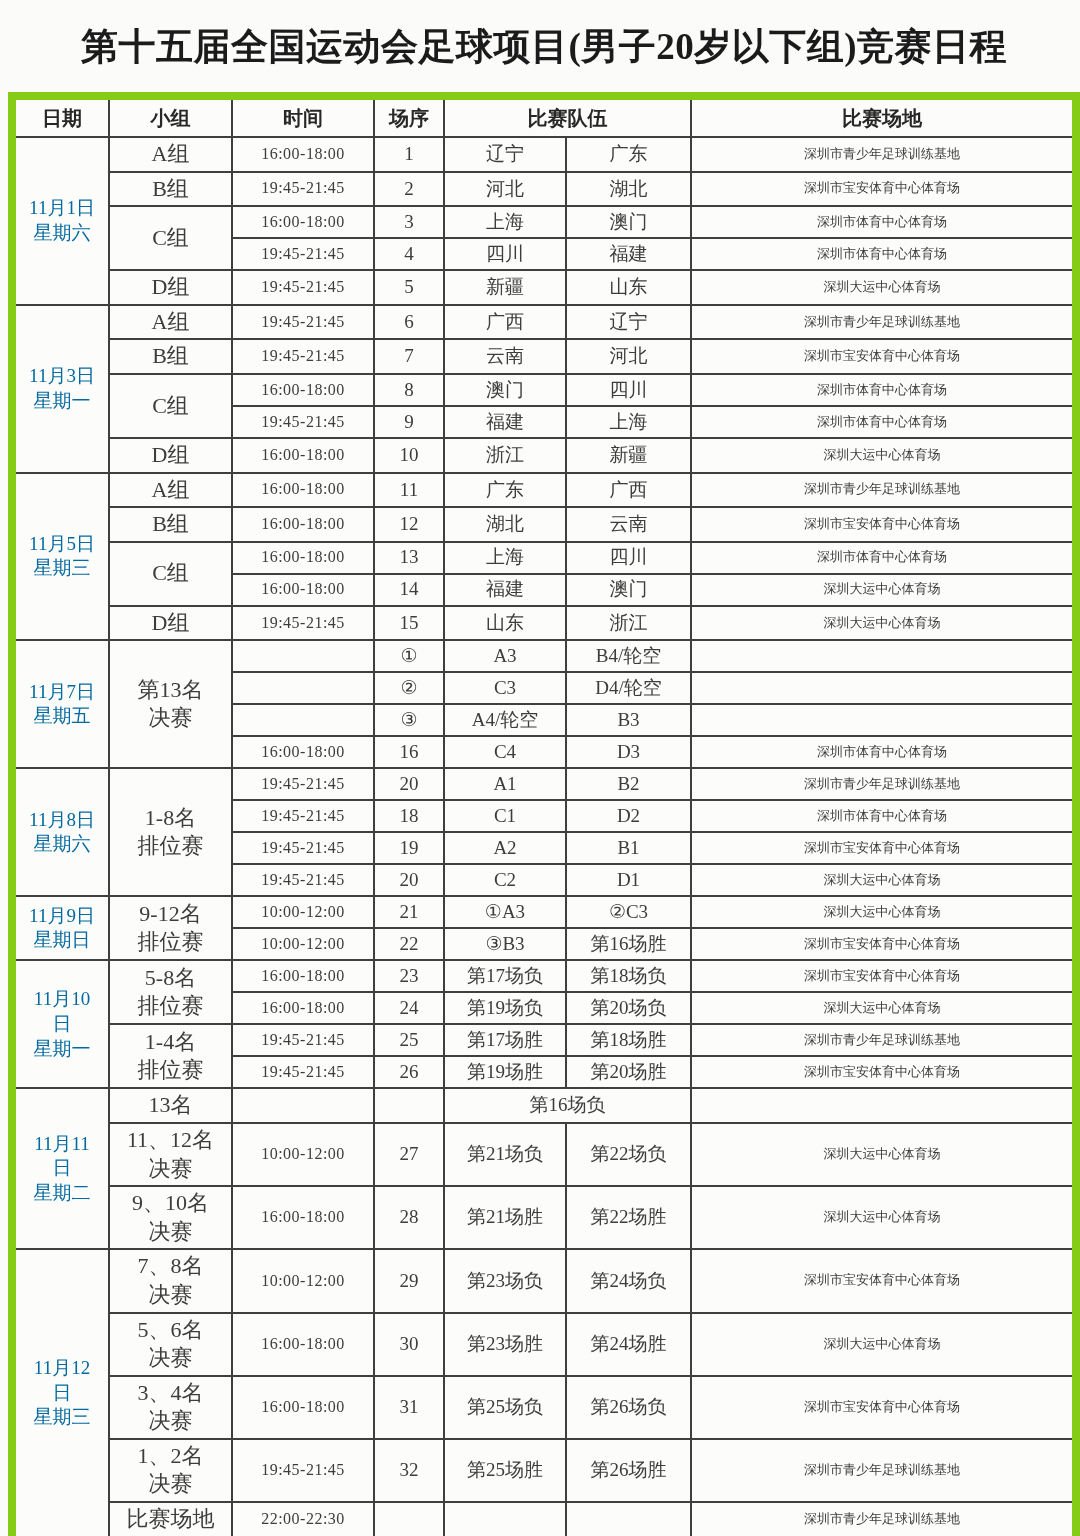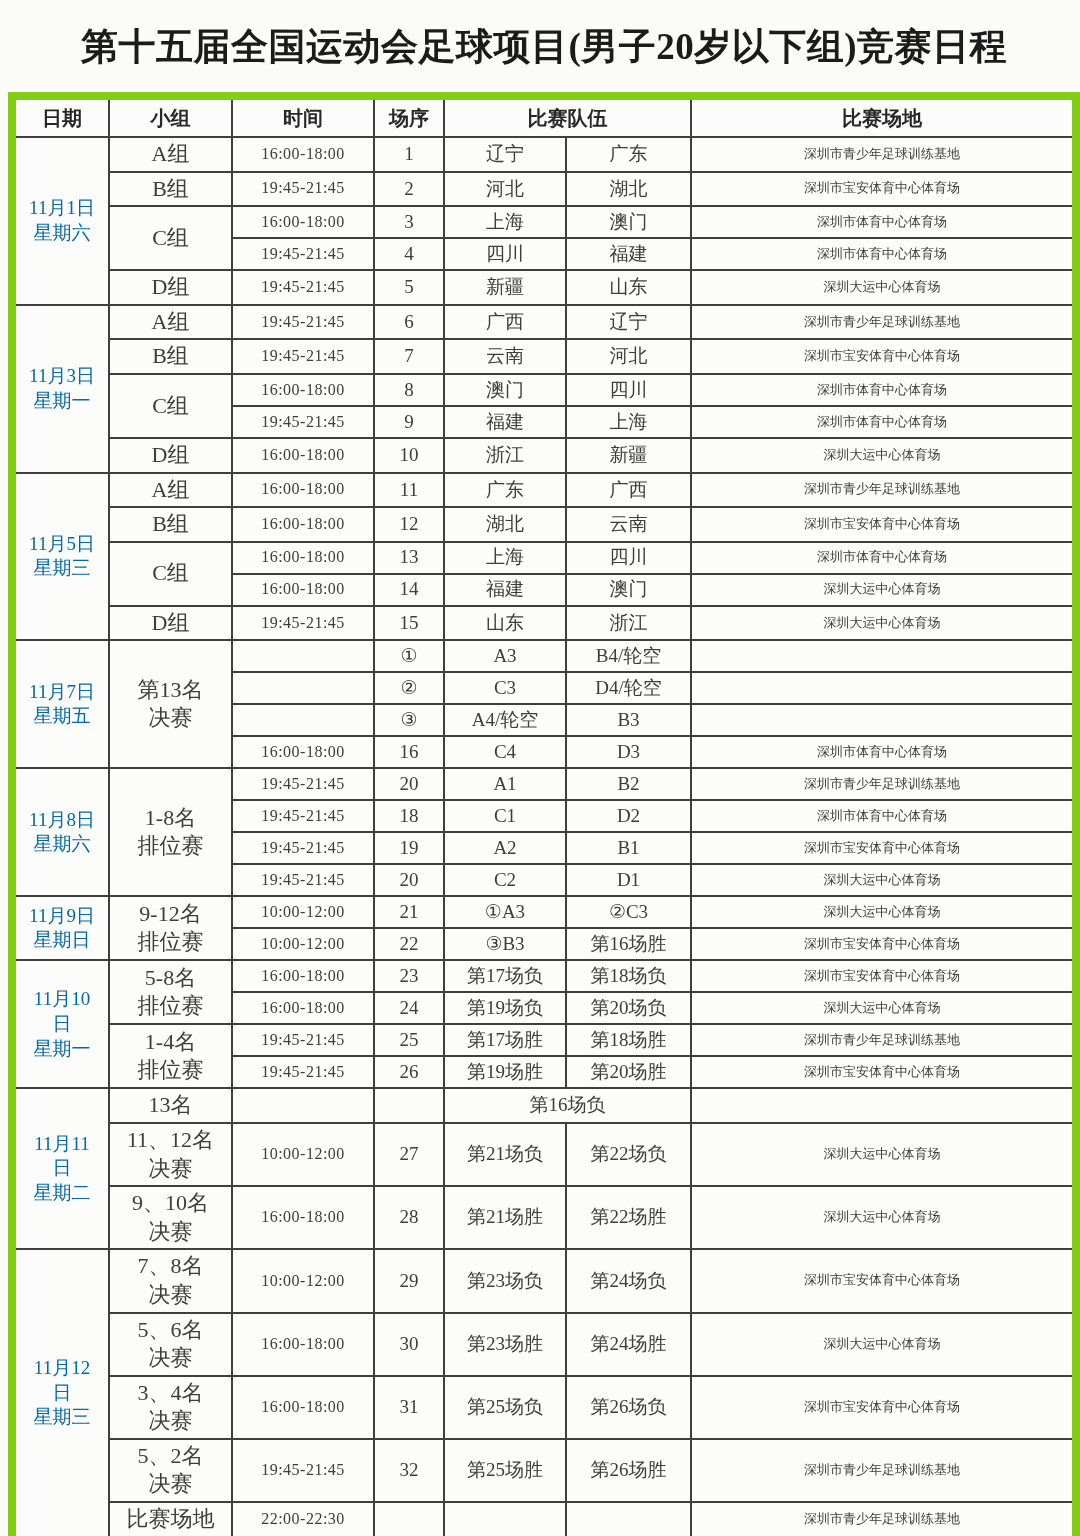--- a/index.html
+++ b/index.html
@@ -377,21 +377,21 @@
         <tr>
           <td class="c-group" rowspan="1">3、4名
 决赛</td>
           <td class="c-time">16:00-18:00</td>
           <td class="c-no">31</td>
           <td class="c-team">第25场负</td>
           <td class="c-team">第26场负</td>
           <td class="c-venue">深圳市宝安体育中心体育场</td>
         </tr>
         <tr>
-          <td class="c-group" rowspan="1">5、2名
+          <td class="c-group" rowspan="1">1、2名
 决赛</td>
           <td class="c-time">19:45-21:45</td>
           <td class="c-no">32</td>
           <td class="c-team">第25场胜</td>
           <td class="c-team">第26场胜</td>
           <td class="c-venue">深圳市青少年足球训练基地</td>
         </tr>
         <tr>
           <td class="c-group" rowspan="1">比赛场地</td>
           <td class="c-time">22:00-22:30</td>

